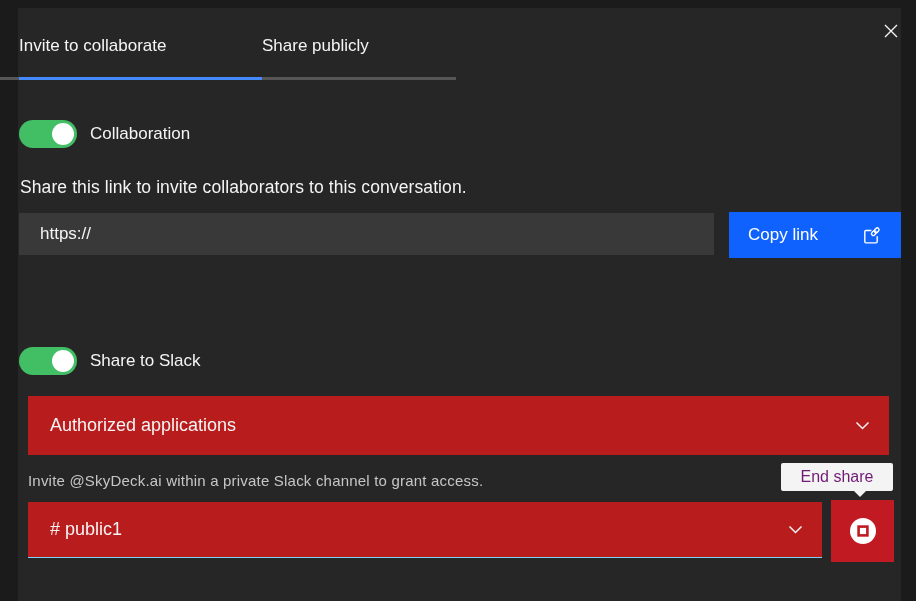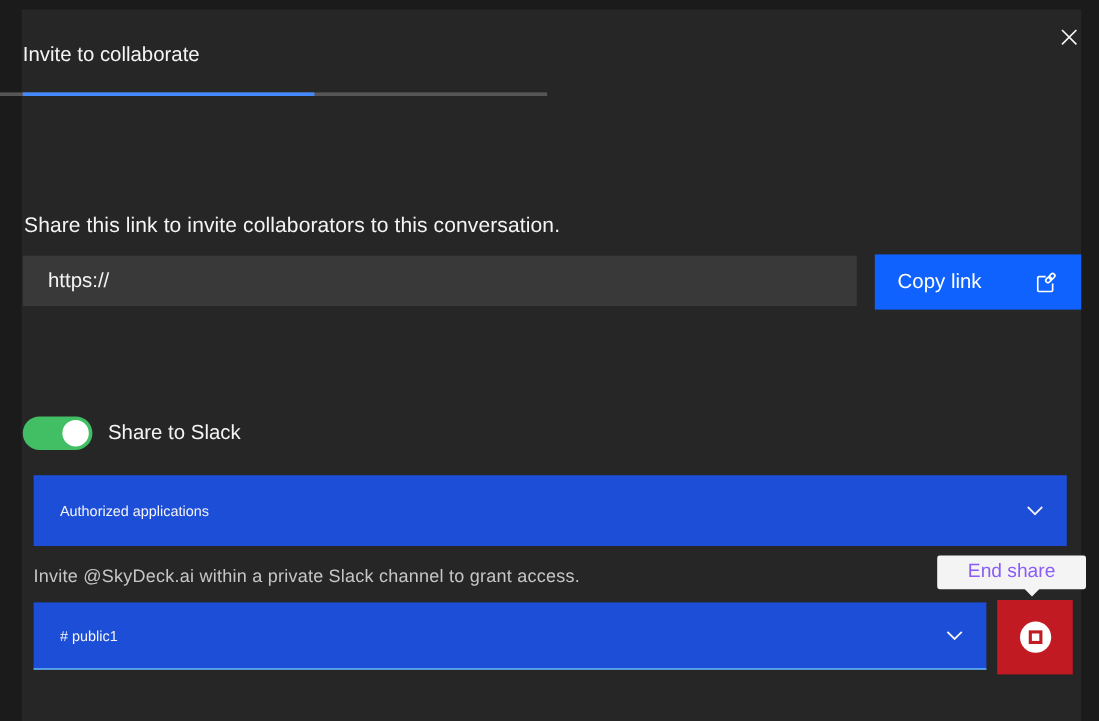--- a/index.html
+++ b/index.html
@@ -125,26 +125,26 @@
     display: flex;
     align-items: center;
     justify-content: space-between;
     padding: 0 19px;
     cursor: pointer;
   }
 
   
   .dropdown {
     position: absolute;
-    background: #1d4ed8;
+    background: #b91c1c;
     display: flex;
     align-items: center;
     justify-content: space-between;
     padding: 0 19px 0 22px;
-    font-size: 12px;
+    font-size: 18px;
     color: #f4f4f4;
     cursor: pointer;
   }
   .dd-apps {
     left: 28px; top: 396px;
     width: 861px; height: 59px;
   }
   .dd-channel {
     left: 28px; top: 502px;
     width: 794px; height: 56px;
@@ -168,24 +168,24 @@
     border: none;
     display: flex;
     align-items: center;
     justify-content: center;
     cursor: pointer;
   }
 
   .tooltip {
     position: absolute;
     left: 781px; top: 463px;
-    width: 124px; height: 28px;
+    width: 112px; height: 28px;
     background: #f4f4f4;
     border-radius: 2px;
-    color: #8b5cf6;
+    color: #701a75;
     font-size: 16px;
     display: flex;
     align-items: center;
     justify-content: center;
     z-index: 5;
   }
   .tooltip .caret {
     position: absolute;
     left: 72px; bottom: -6px;
     width: 0; height: 0;
@@ -198,31 +198,40 @@
 </style>
 </head>
 <body>
 
 <div class="screen">
   <div class="modal"></div>
 
   <div class="tab tab-invite">
     <span>Invite to collaborate</span>
   </div>
+  <div class="tab tab-share">
+    <span>Share publicly</span>
+  </div>
   <div class="tab-track"></div>
   <div class="tab-underline-active"></div>
 
   <div class="close-btn">
     <span class="icon">
       <svg width="16" height="16" viewBox="0 0 16 16">
         <path d="M2 2 L14 14 M14 2 L2 14" stroke="#f4f4f4" stroke-width="1.4" fill="none"></path>
       </svg>
     </span>
   </div>
 
+  <div class="toggle-row collab">
+    <div class="toggle">
+      <div class="knob"></div>
+    </div>
+    <span class="toggle-label">Collaboration</span>
+  </div>
 
   <div class="share-desc">Share this link to invite collaborators to this conversation.</div>
 
   <input class="link-input" type="text" readonly="" value="https://" style="">
 
   <button class="copy-btn">
     <span>Copy link</span>
     <span class="icon">
       <svg width="21" height="21" viewBox="0 0 21 21">
         <path d="M16.2 11.2 V16.8 a1.1 1.1 0 0 1 -1.1 1.1 H4.9 A1.1 1.1 0 0 1 3.8 16.8 V6.6 A1.1 1.1 0 0 1 4.9 5.5 H10.4" fill="none" stroke="#ffffff" stroke-width="1.4"></path>

